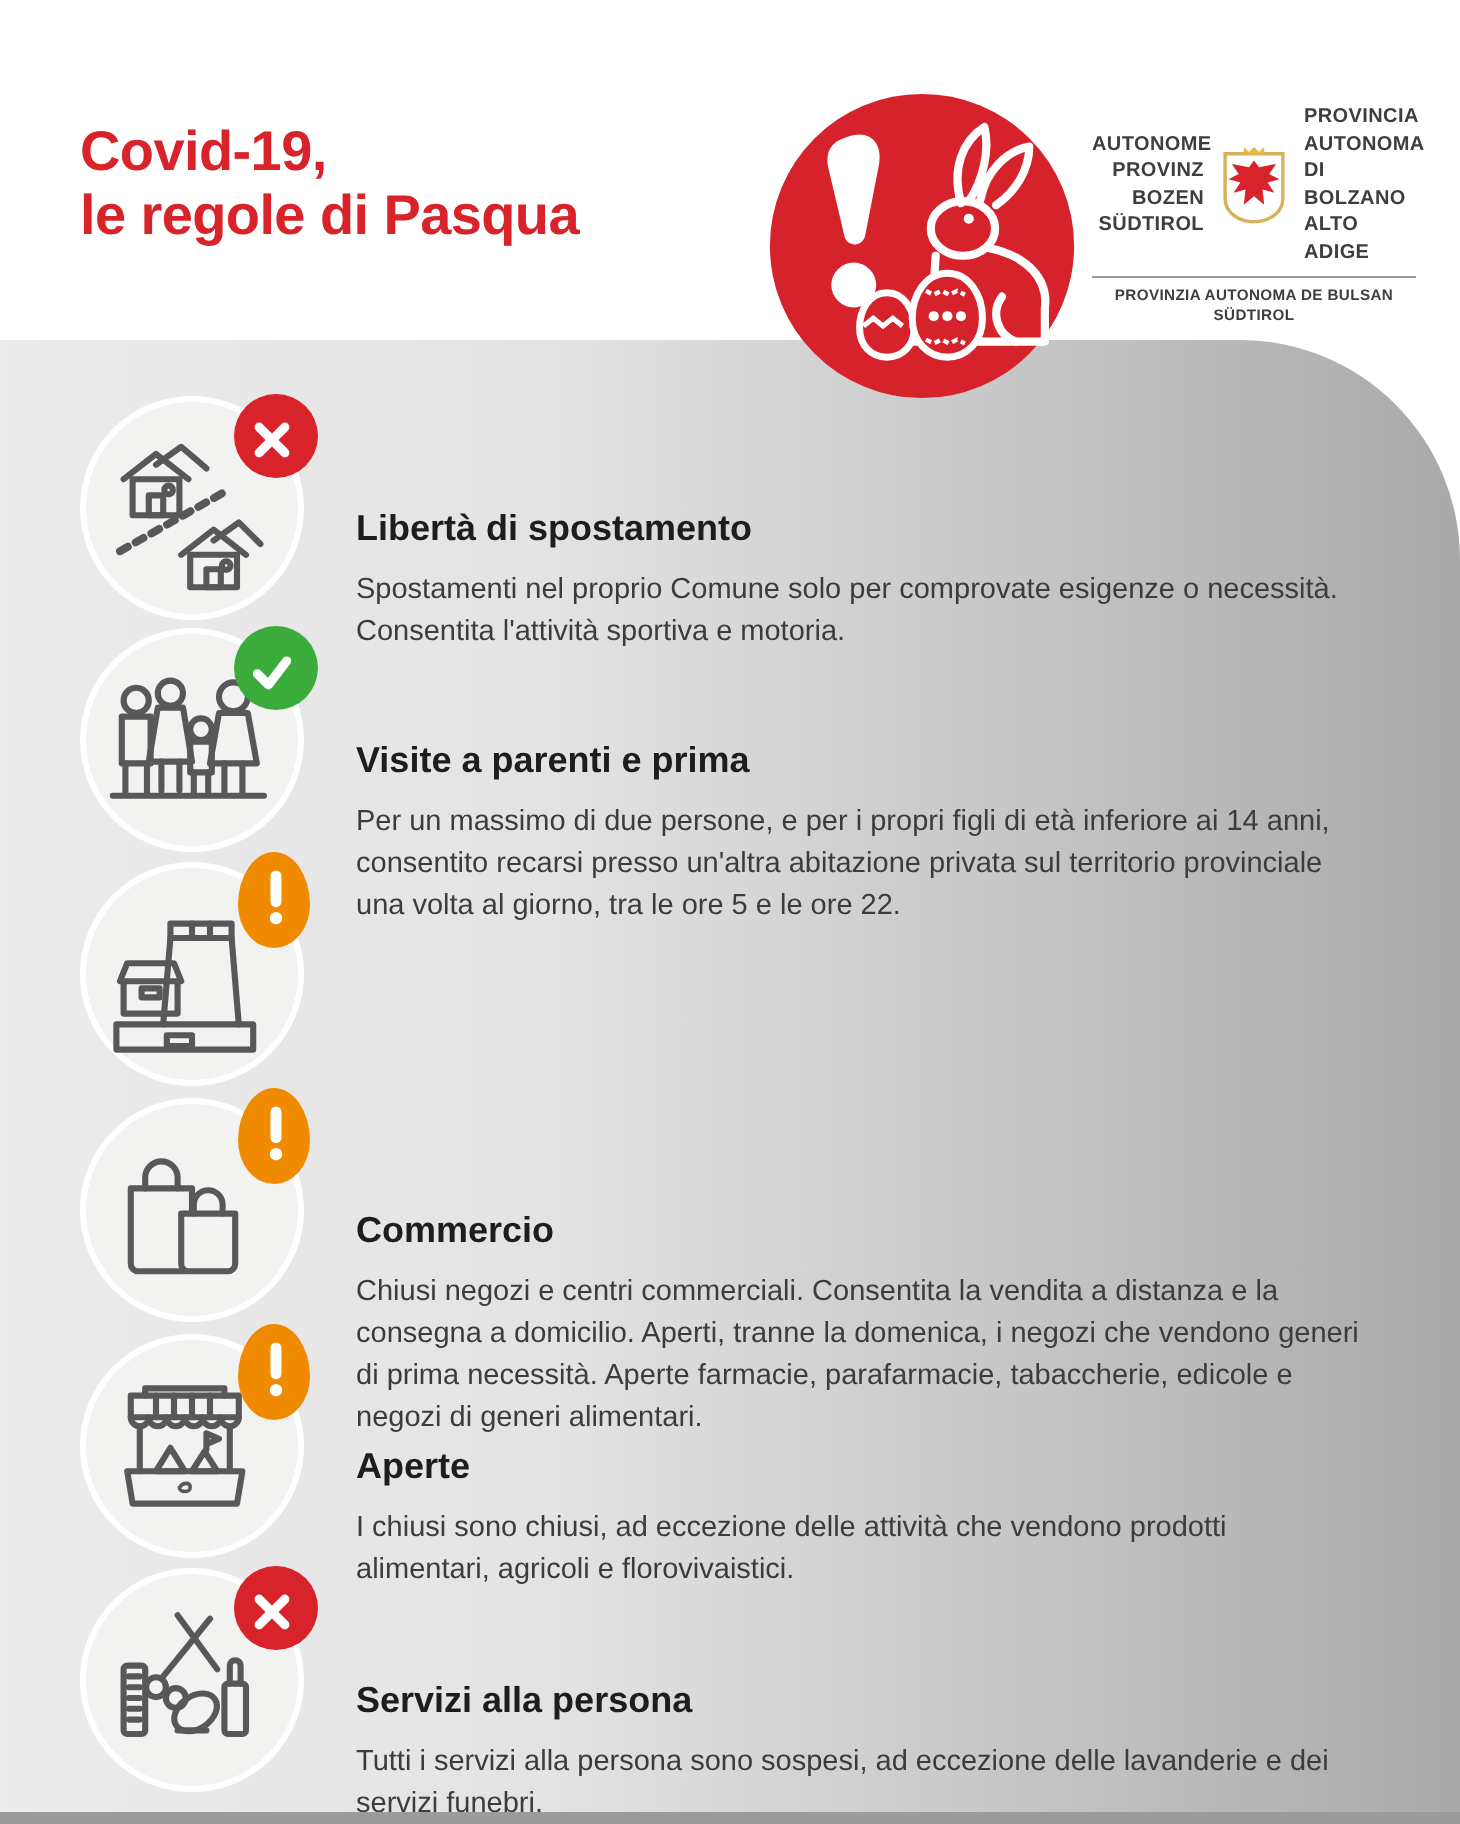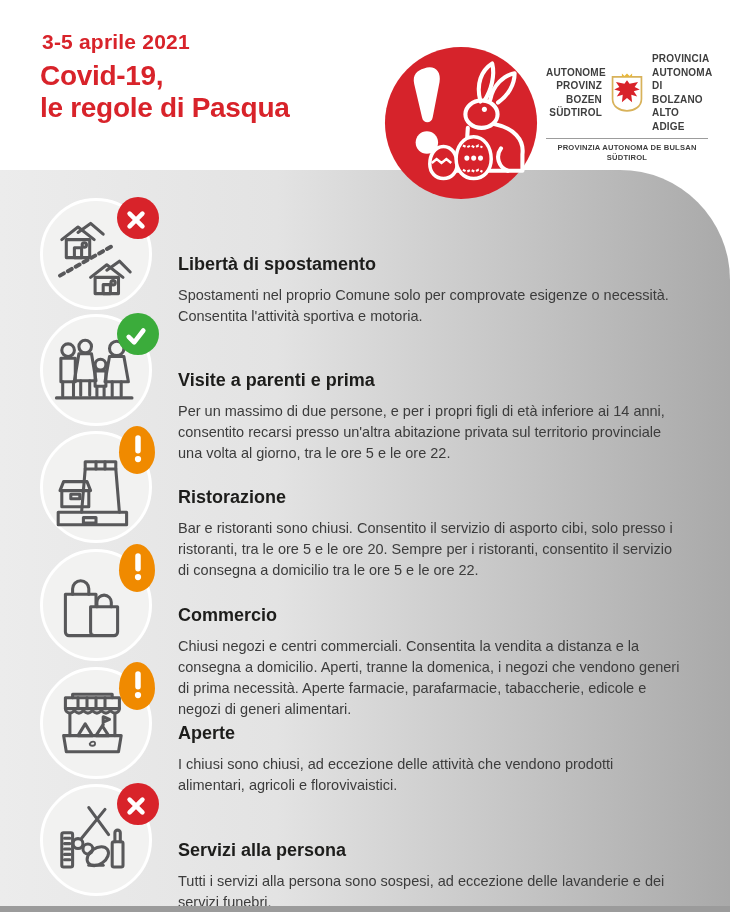--- a/index.html
+++ b/index.html
@@ -51,21 +51,20 @@
   .texts{margin-left:138px;padding-top:8px;width:505px;margin-top:48px;}
   .rule-title{font-size:18px;font-weight:bold;color:#1D1D1B;margin:0 0 10px 0;}
   .rule-body{font-size:14.5px;color:#3C3C3C;line-height:21px;margin:0;}
   .lineart{stroke:#58585A;stroke-width:3.4;fill:none;stroke-linecap:round;stroke-linejoin:round;}
 </style>
 </head>
 <body>
 
 <div id="page">
 
-  <div class="date">3-5 aprile 2021</div>
   <div class="title">
     <div>Covid-19,</div>
     <div>le regole di Pasqua</div>
   </div>
 
   <div class="logo">
     <div class="logo-row">
       <div class="logo-col left">
         <div>AUTONOME</div>
           <div>PROVINZ</div>
@@ -198,24 +197,20 @@
             <rect x="36" y="84" width="14" height="6"></rect>
         </g>
       </svg>
       <div class="badge excl">
         <svg viewBox="0 0 24 32">
             <path d="M12,4 L12,18" stroke="#fff" stroke-width="6" stroke-linecap="round"></path>
             <circle cx="12" cy="27" r="3.4" fill="#fff"></circle>
           </svg>
       </div>
     </div>
-    <div class="texts">
-      <p class="rule-title">Ristorazione</p>
-      <p class="rule-body">Bar e ristoranti sono chiusi. Consentito il servizio di asporto cibi, solo presso i ristoranti, tra le ore 5 e le ore 20. Sempre per i ristoranti, consentito il servizio di consegna a domicilio tra le ore 5 e le ore 22.</p>
-    </div>
   </div>
 
   <div class="rule" style="top:549px">
     <div class="icon-circle">
       <svg viewBox="0 0 100 100">
         <g class="lineart" stroke-width="4">
           <path d="M16,38 h34 v42 a4,4 0 0 1 -4,4 h-26 a4,4 0 0 1 -4,-4 Z"></path>
           <path d="M24,38 v-6 a9,9 0 0 1 18,0 v6"></path>
           <path d="M44,52 h30 v28 a4,4 0 0 1 -4,4 h-22 a4,4 0 0 1 -4,-4 Z" fill="#F2F2F1"></path>
           <path d="M51,52 v-5 a8,8 0 0 1 16,0 v5"></path>

